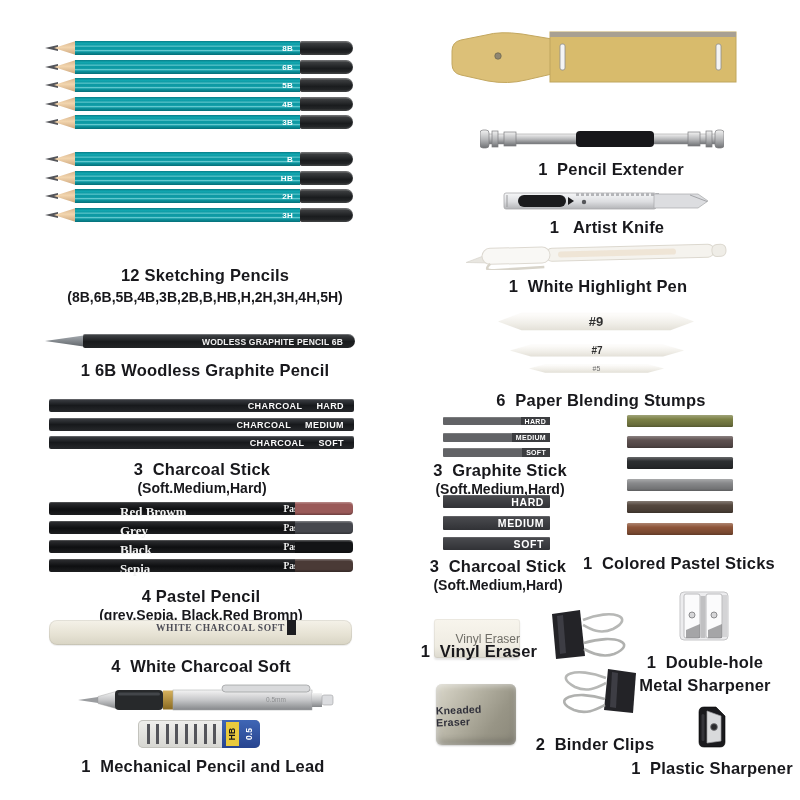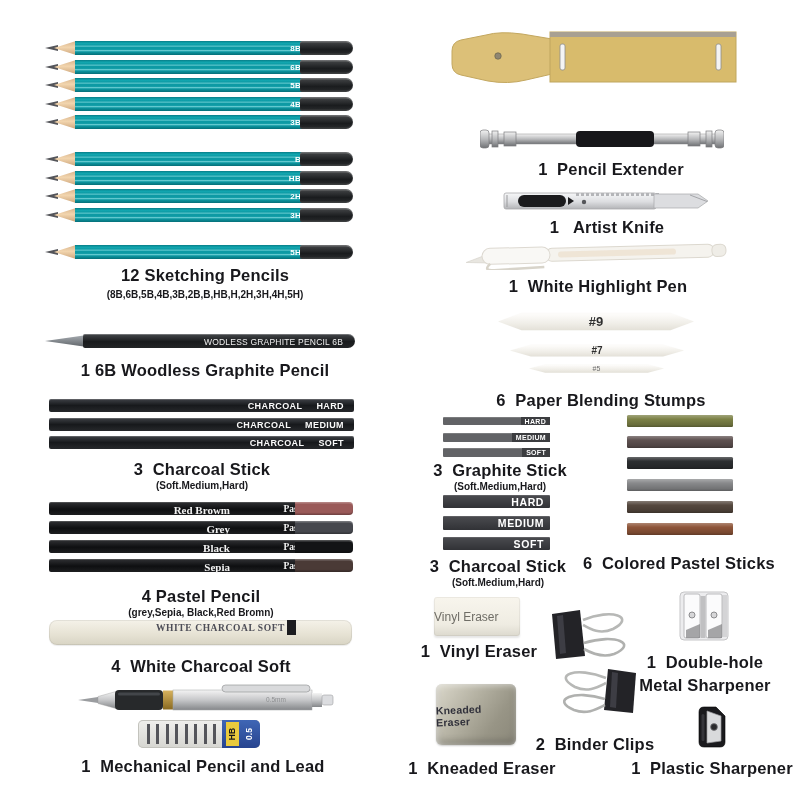--- a/index.html
+++ b/index.html
@@ -1,62 +1,62 @@
 <!DOCTYPE html>
 <html><head>
 <meta charset="utf-8">
 <style>
   html,body{margin:0;padding:0;background:#fff;}
   #canvas{position:relative;width:800px;height:800px;background:#ffffff;overflow:hidden;
           font-family:"Liberation Sans",sans-serif;}
   .caption{position:absolute;font-weight:600;font-size:16.5px;color:#18181c;white-space:pre;
            transform:translateX(-50%);letter-spacing:.2px;}
-  .subcaption{position:absolute;font-weight:700;font-size:10px;color:#18181c;white-space:pre;
+  .subcaption{position:absolute;font-weight:700;font-size:14px;color:#18181c;white-space:pre;
            transform:translateX(-50%);}
 
   
   .pencil{position:absolute;left:0;width:400px;height:14px;}
   .pencil .pt{position:absolute;left:45px;top:3.5px;width:13px;height:7px;background:#54555a;
               clip-path:polygon(0 50%,100% 8%,100% 92%);display:block;}
   .pencil .pw{position:absolute;left:54px;top:0;width:22px;height:14px;display:block;
               background:linear-gradient(180deg,#d7b38b,#f2d5ae 45%,#cda67c);
               clip-path:polygon(0 50%,100% 0,100% 100%);}
   .pencil .pb{position:absolute;left:75px;top:0;width:225px;height:14px;display:block;
-              background:linear-gradient(180deg,#077d87 0%,#12a7b0 16%,#0d9aa4 30%,#6fd0d5 36%,#0d9aa4 44%,#0d9aa4 60%,#63c9cf 68%,#0b96a0 78%,#066f78 100%);padding-left:8px;}
+              background:linear-gradient(180deg,#077d87 0%,#12a7b0 16%,#0d9aa4 30%,#6fd0d5 36%,#0d9aa4 44%,#0d9aa4 60%,#63c9cf 68%,#0b96a0 78%,#066f78 100%);}
   .pencil .pg{position:absolute;right:7px;top:2.5px;font-size:8px;font-weight:700;color:#ffffff;
               line-height:9px;letter-spacing:.3px;font-style:normal;}
   .pencil .pc{position:absolute;left:300px;top:0;width:53px;height:14px;display:block;text-decoration:none;
               background:linear-gradient(180deg,#46484a,#1a1c1e 60%,#292b2d);
               border-radius:2px 8px 8px 2px;
               box-shadow:inset 0 1.5px 0 rgba(255,255,255,.22), inset 0 -1.5px 1px rgba(255,255,255,.10);}
 
   
   .woodless{position:absolute;left:45px;top:334px;width:310px;height:14px;}
   .woodless .wt{position:absolute;left:0;top:1px;width:42px;height:12px;display:block;
                 background:linear-gradient(180deg,#a8adb2,#5f6469);clip-path:polygon(0 50%,100% 0,100% 100%);}
   .woodless .wb{position:absolute;left:38px;top:0;width:272px;height:14px;display:block;
                 background:linear-gradient(180deg,#45484b,#191b1d 55%,#232527);
                 border-radius:2px 7px 7px 2px;box-shadow:inset 0 1px 0 rgba(255,255,255,.25);}
-  .woodless .wp{position:absolute;right:12px;top:3px;font-size:8.5px;font-weight:400;color:#f2f2f2;letter-spacing:.2px;}
+  .woodless .wp{position:absolute;right:12px;top:3px;font-size:8.5px;font-weight:700;color:#f2f2f2;letter-spacing:.2px;}
 
   
   .cbar{position:absolute;left:49px;width:305px;height:13px;border-radius:2px;
         background:linear-gradient(180deg,#3e4146,#17191c 50%,#26282b);
         display:flex;align-items:center;justify-content:flex-end;
         box-shadow:inset 0 1px 0 rgba(255,255,255,.18);}
   .cbar span{font-size:9px;font-weight:700;color:#fafafa;letter-spacing:.4px;}
   .cbar .cb-grade{margin:0 10px 0 14px;}
 
   
   .pp{position:absolute;left:49px;width:304px;height:13px;}
   .pp .pp-body{position:absolute;left:0;top:0;width:246px;height:13px;display:block;
                background:linear-gradient(180deg,#303134,#0e0f11 55%,#1d1e20);
                border-radius:2px 0 0 2px;box-shadow:inset 0 1px 0 rgba(255,255,255,.15);}
-  .pp .pp-name{position:absolute;left:71px;width:110px;top:1.5px;text-align:right;
-               font-family:"Liberation Serif",serif;font-weight:700;font-size:11px;color:#f2f2f2;}
+  .pp .pp-name{position:absolute;left:71px;width:110px;top:1.5px;
+               font-family:"Liberation Serif",serif;font-weight:700;font-size:13px;color:#f2f2f2;}
   .pp .pp-label{position:absolute;right:18px;top:1.5px;font-family:"Liberation Serif",serif;
                font-weight:700;font-size:9.5px;color:#f2f2f2;}
   .pp .pp-tip{position:absolute;left:246px;top:0;width:58px;height:13px;display:block;
               border-radius:0 4px 4px 0;
               box-shadow:inset 0 1.5px 0 rgba(255,255,255,.25), inset 0 -1.5px 1px rgba(0,0,0,.25);}
 
   
   .wrod{position:absolute;left:49px;top:620px;width:303px;height:25px;border-radius:8px;
         background:linear-gradient(180deg,#f5f2e9,#e7e3d5 55%,#d8d4c4);
         box-shadow:inset 0 0 0 1px rgba(0,0,0,.07), 0 1px 1px rgba(0,0,0,.08);}
@@ -97,24 +97,24 @@
   
   .stump{position:absolute;display:flex;align-items:center;justify-content:center;color:#2f2f2f;
          background:linear-gradient(180deg,#fcfbf9 15%,#f0eee8 60%,#e2dfd6);
          filter:drop-shadow(0 1px 1px rgba(0,0,0,.18));
          clip-path:polygon(0 50%,12% 4%,88% 4%,100% 50%,88% 96%,12% 96%);}
   .s9{left:498px;top:312px;width:196px;height:19px;font-size:13px;font-weight:600;}
   .s7{left:510px;top:344px;width:174px;height:13px;font-size:10px;font-weight:600;}
   .s5{left:529px;top:364px;width:135px;height:9px;font-size:7px;color:#6d6d6d;}
 
   
-  .veraser{position:absolute;left:434px;top:597px;width:86px;height:39px;border-radius:3px;
+  .veraser{position:absolute;left:434px;top:619px;width:86px;height:39px;border-radius:3px;
         background:linear-gradient(180deg,#f8f5ed 0%,#efece2 70%,#dcd9ce 100%);
         box-shadow:inset 0 0 0 1px rgba(0,0,0,.05),0 2px 2px rgba(0,0,0,.10);
-        display:flex;align-items:center;justify-content:flex-start;color:#6f6d66;font-size:12px;}
+        display:flex;align-items:center;justify-content:flex-end;color:#6f6d66;font-size:12px;}
   .keraser{position:absolute;left:436px;top:684px;width:80px;height:61px;border-radius:6px;
         background:linear-gradient(125deg,#dbd8cb 0%,#b4b1a2 40%,#989586 70%,#8a8779 100%);
         box-shadow:inset 1px 1px 6px rgba(255,255,255,.6), inset 0 -4px 7px rgba(0,0,0,.22), 0 1px 2px rgba(0,0,0,.2);
         display:flex;align-items:center;justify-content:center;}
   .keraser span{font-weight:700;font-size:10.5px;color:#31313b;transform:rotate(-2deg);letter-spacing:.2px;}
 
   .item-svg{position:absolute;}
 </style>
 </head>
 <body>
@@ -183,28 +183,20 @@
       <b class="pb">
         <span class="pg">2H</span>
       </b>
       <i class="pc"></i>
     </div>
   <div class="pencil" style="top:208px">
       <i class="pt"></i>
       <i class="pw"></i>
       <b class="pb">
         <span class="pg">3H</span>
-      </b>
-      <i class="pc"></i>
-    </div>
-  <div class="pencil" style="top:245px">
-      <i class="pt"></i>
-      <i class="pw"></i>
-      <b class="pb">
-        <span class="pg">5H</span>
       </b>
       <i class="pc"></i>
     </div>
 
   <div class="caption" style="left:205px;top:266px">12 Sketching Pencils</div>
   <div class="subcaption" style="left:205px;top:289px">(8B,6B,5B,4B,3B,2B,B,HB,H,2H,3H,4H,5H)</div>
 
   <div class="woodless">
     <i class="wt"></i>
     <i class="wb"></i>
@@ -389,21 +381,21 @@
     </div>
   <div class="caption" style="left:498px;top:557px">3  Charcoal Stick</div>
   <div class="subcaption" style="left:498px;top:577px">(Soft.Medium,Hard)</div>
 
   <div class="ps" style="top: 415px; background: rgb(124, 129, 70);"></div>
   <div class="ps" style="top: 436px; background: rgb(94, 81, 80);"></div>
   <div class="ps" style="top: 457px; background: rgb(45, 47, 49);"></div>
   <div class="ps" style="top: 479px; background: rgb(136, 137, 139);"></div>
   <div class="ps" style="top: 501px; background: rgb(85, 72, 62);"></div>
   <div class="ps" style="top: 523px; background: rgb(142, 85, 57);"></div>
-  <div class="caption" style="left:679px;top:554px">6  Colored Pastel Sticks</div>
+  <div class="caption" style="left:679px;top:554px">1  Colored Pastel Sticks</div>
 
   <div class="veraser">
       <span>Vinyl Eraser</span>
     </div>
   <div class="caption" style="left:479px;top:642px">1  Vinyl Eraser</div>
 
   <svg class="item-svg" style="left:550px;top:608px" width="90" height="54" viewBox="0 0 90 54">
     <polygon points="2,6 30,2 35,48 6,51" fill="#232327"></polygon>
     <polygon points="7,8 13,7 16,45 10,46" fill="#3d3d44"></polygon>
     <path d="M33,12 C62,0 86,9 63,21 C50,27 40,21 33,17" fill="none" stroke="#b7b8b6" stroke-width="2.6"></path>
@@ -428,21 +420,20 @@
     <circle cx="36" cy="25" r="3" fill="#d6d6d8" stroke="#8b8b8d"></circle>
     <polygon points="8,40 22,34 22,48 8,48" fill="#77777a" opacity=".65"></polygon>
     <polygon points="30,40 44,34 44,48 30,48" fill="#77777a" opacity=".65"></polygon>
   </svg>
   <div class="caption" style="left:705px;top:653px">1  Double-hole</div>
   <div class="caption" style="left:705px;top:676px">Metal Sharpener</div>
 
   <div class="keraser">
       <span>Kneaded Eraser</span>
     </div>
-  <div class="caption" style="left:482px;top:759px">1  Kneaded Eraser</div>
 
   <svg class="item-svg" style="left:695px;top:705px" width="34" height="44" viewBox="0 0 34 44">
     <path d="M4 7 Q4 2 9 2 L21 2 L30 11 L30 37 Q30 42 25 42 L9 42 Q4 42 4 37 Z" fill="#1a1a1d" stroke="#000" stroke-width=".6"></path>
     <polygon points="12,6 26,11 26,36 12,38" fill="#d9dadc" stroke="#9b9b9d" stroke-width=".7"></polygon>
     <circle cx="19" cy="22" r="3.4" fill="#2a2a2d" stroke="#76767a" stroke-width=".8"></circle>
     <rect x="6.5" y="9" width="3" height="27" rx="1.5" fill="#35353a"></rect>
   </svg>
   <div class="caption" style="left:712px;top:759px">1  Plastic Sharpener</div>
 
 </div>

